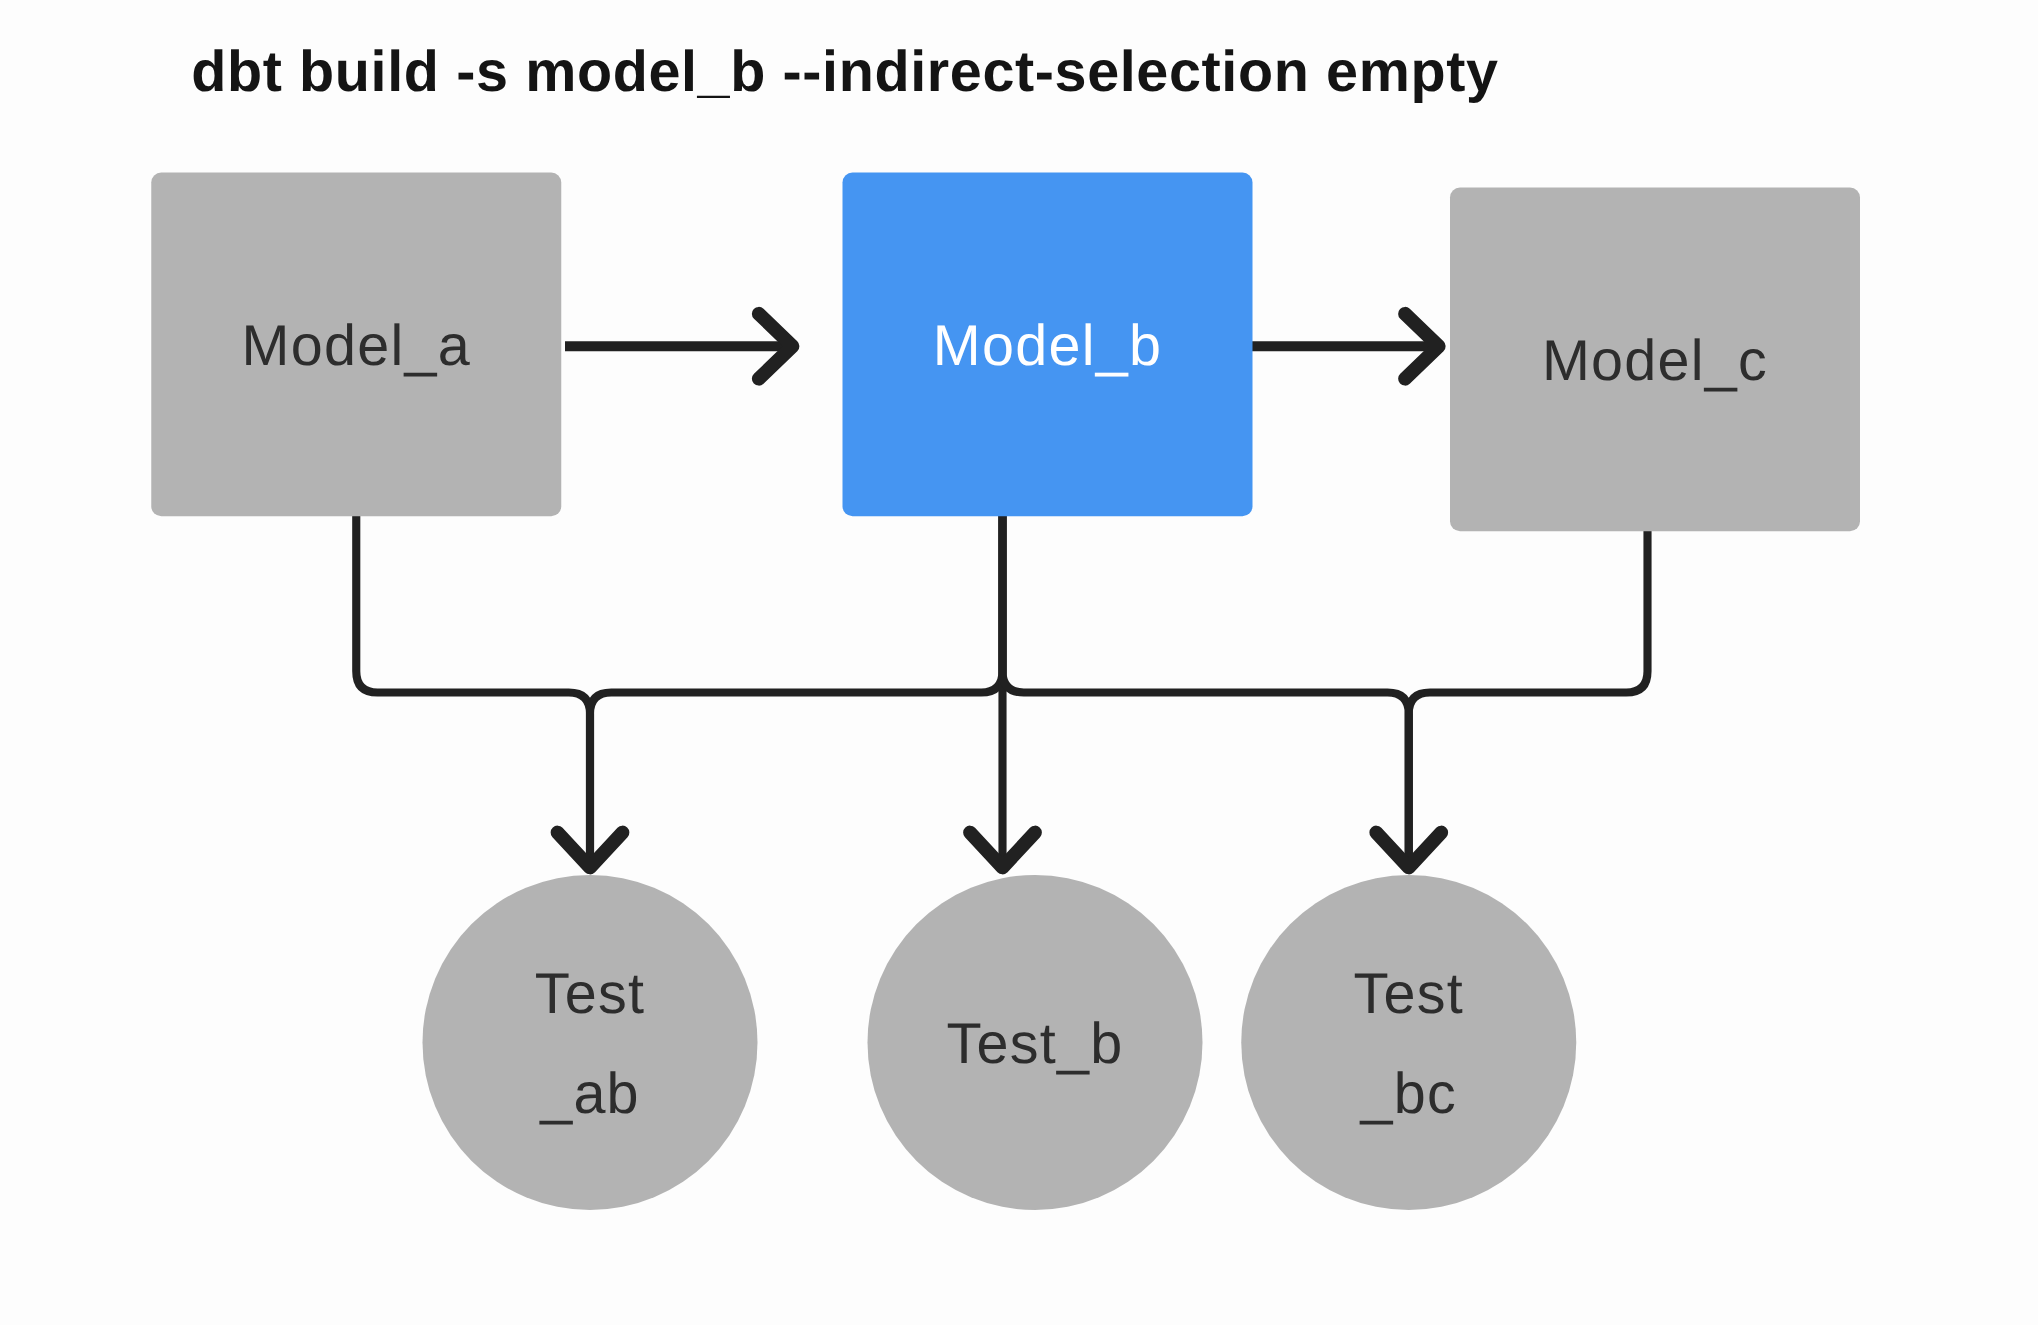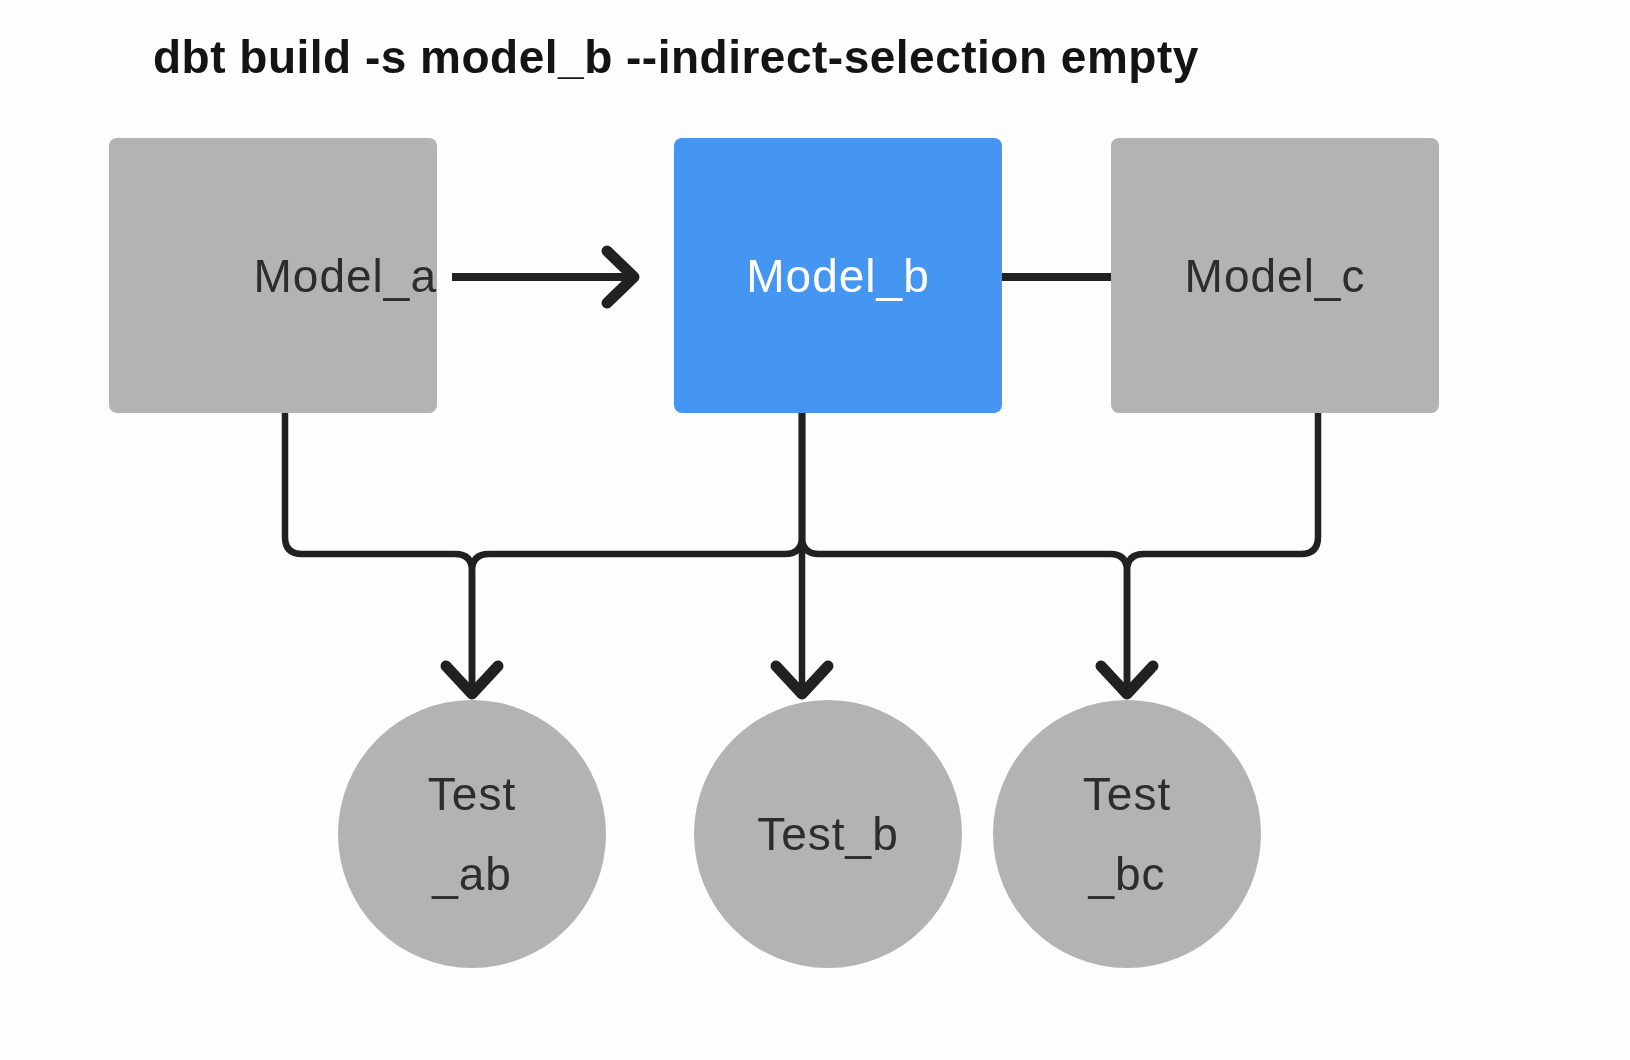--- a/index.html
+++ b/index.html
@@ -71,23 +71,23 @@
   }
   .node.circle {
     width: 268px;
     height: 268px;
     top: 700px;
     border-radius: 50%;
     background: var(--node-gray, #b3b3b3);
     flex-direction: column;
     line-height: 80px;
   }
-  #model-a { left: 109px; justify-content: flex-end; }
+  #model-a { left: 121px; }
   #model-b { left: 674px; }
-  #model-c { left: 1111px; }
+  #model-c { left: 1160px; margin-top: 12px; }
   #test-ab { left: 338px; }
   #test-b  { left: 694px; }
   #test-bc { left: 993px; }
 </style>
 </head>
 <body style="background: rgb(253, 253, 253);">
 
 <div class="page-title">dbt build -s model_b --indirect-selection empty</div>
 
 <svg class="diagram-canvas" viewBox="0 0 1630 1060">

